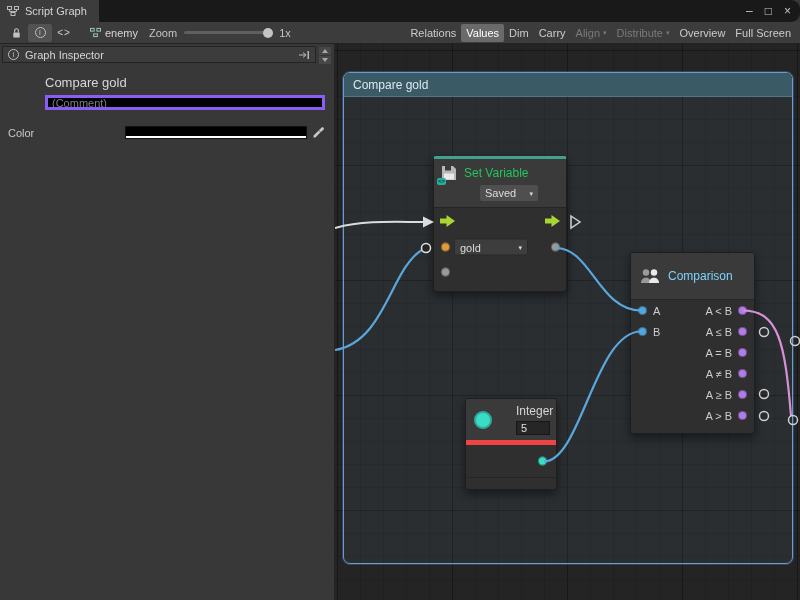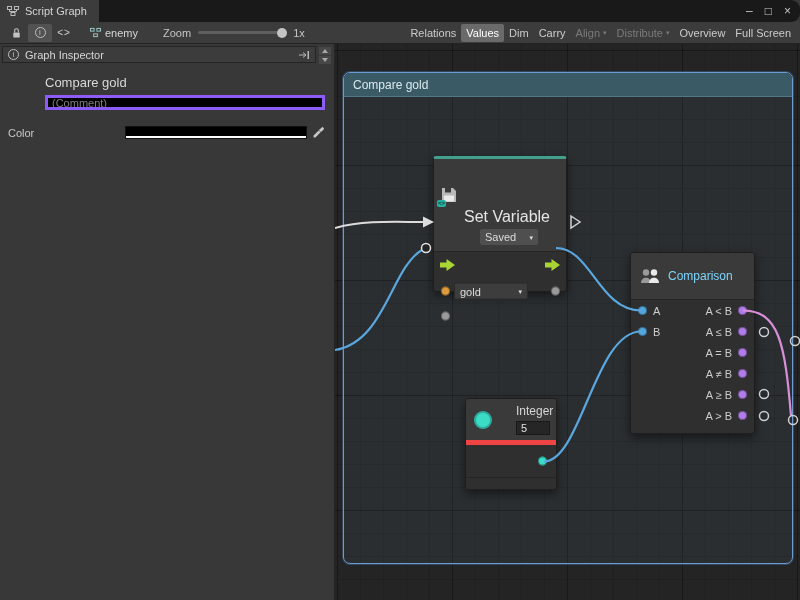--- a/index.html
+++ b/index.html
@@ -20,21 +20,21 @@
              align-items:center; padding:0 4px; font-size:11px; color:#cccccc; }
   .tb-btn { height:18px; padding:0 5px; display:flex; align-items:center; gap:3px; border-radius:2px; white-space:nowrap; }
   .tb-btn.active { background:#6a6a6a; color:#fff; }
   .tb-btn.disabled { color:#7a7a7a; }
   .icon-btn { width:24px; justify-content:center; }
   .icon-btn.active { background:#525252; }
   .info-circle { width:11px; height:11px; border:1px solid #c0c0c0; border-radius:50%; font-size:8px;
                  display:flex; align-items:center; justify-content:center; color:#c0c0c0; }
   .code-glyph { font-size:10px; letter-spacing:1px; color:#cfcfcf; }
   .graph-ref { display:flex; align-items:center; gap:4px; margin-left:14px; color:#d6d6d6; }
-  .zoom-wrap { display:flex; align-items:center; gap:7px; margin-left:25px; color:#c4c4c4; }
+  .zoom-wrap { display:flex; align-items:center; gap:7px; margin-left:11px; color:#c4c4c4; }
   .slider { width:88px; height:3px; background:#5f5f5f; border-radius:2px; position:relative; }
   .slider-handle { position:absolute; right:4px; top:50%; transform:translate(50%,-50%); width:10px;
                    height:10px; background:#c4c4c4; border-radius:50%; }
   .tb-right { margin-left:auto; display:flex; align-items:flex-start; gap:0; }
   .caret { font-size:7px; line-height:1; }
 
   
   .content { display:flex; height:556px; }
 
   
@@ -81,21 +81,21 @@
   .node { position:absolute; background:#2f2f2f; border:1px solid #1e1e1e; border-radius:3px;
           box-shadow:0 4px 10px rgba(0,0,0,0.45); font-size:11px; color:#c9c9c9; }
 
   
   .node-setvar { left:98px; top:112px; width:134px; height:136px; border-top:3px solid #43a08e; }
   .sv-head { padding:5px 6px 6px; background:#3a3a3a; border-bottom:1px solid #252525; }
   .sv-title-row { display:flex; align-items:center; gap:6px; }
   .sv-icon { position:relative; width:18px; height:18px; flex-shrink:0; }
   .sv-badge { position:absolute; left:-3px; bottom:-3px; background:#27afa0; color:#093530;
               font-size:6px; line-height:7px; padding:0 1px; border-radius:2px; font-weight:bold; }
-  .sv-title { font-size:16px; color:#e5e5e5;margin-top:44px; }
+  .sv-title { font-size:12px; color:#22c55e; }
   .mini-dd { margin:3px 0 0 40px; width:58px; height:16px; background:#4f4f4f; border-radius:2px;
              display:flex; align-items:center; justify-content:space-between; padding:0 5px;
              color:#dddddd; font-size:11px; }
   .sv-row { position:relative; height:26px;padding-left:11px; }
   .sv-row.last { height:24px; }
   .flow-arrow { position:absolute; top:50%; transform:translateY(-50%); display:flex; }
   .flow-in { left:6px; } .flow-out { right:6px; }
   .port { position:absolute; top:50%; transform:translateY(-50%); width:9px; height:9px;
           border-radius:50%; box-shadow:inset 0 0 0 1px rgba(0,0,0,0.35); }
   .p-left { left:7px; } .p-right { right:6px; }

